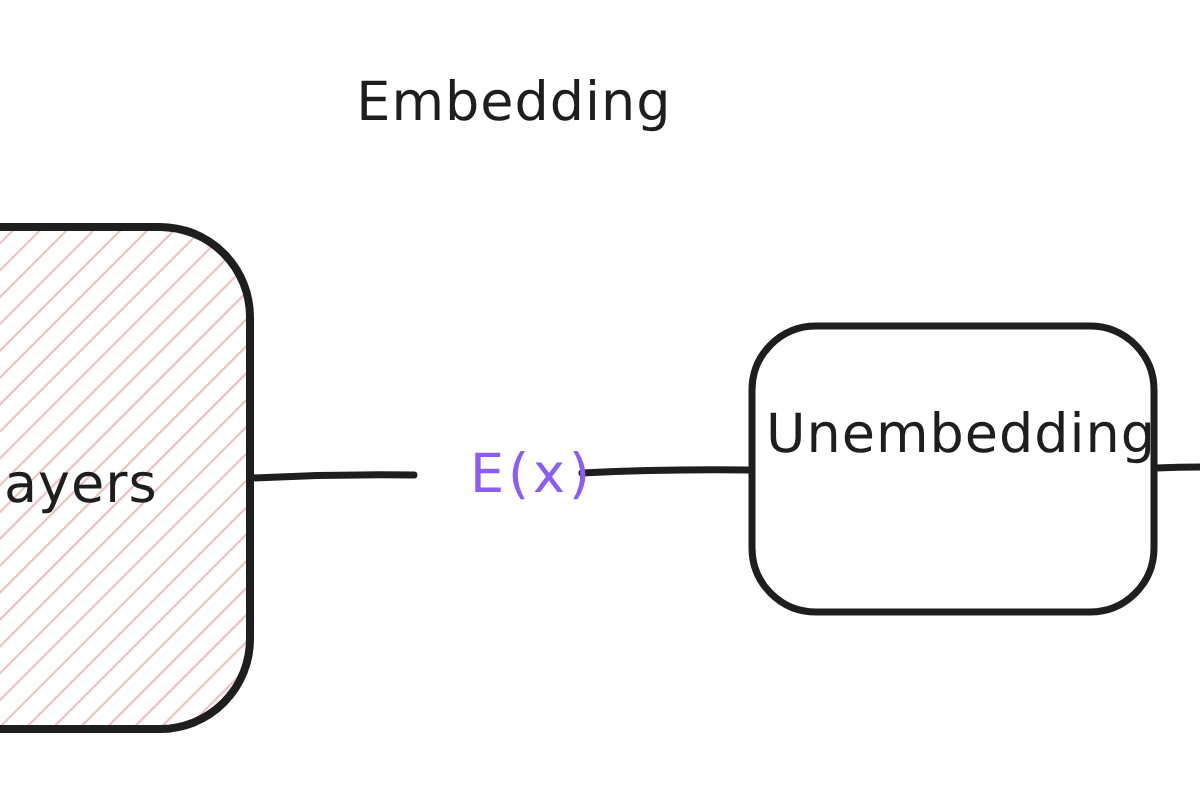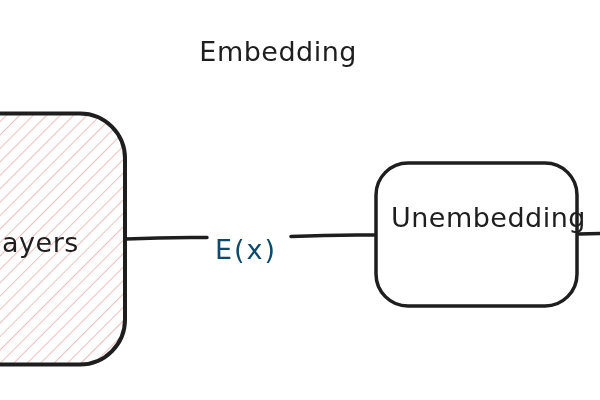--- a/index.html
+++ b/index.html
@@ -13,25 +13,25 @@
   }
   .canvas svg{position:absolute;left:0;top:0;}
   .txt{
     position:absolute;
     font-size:27px;
     line-height:37px;
     letter-spacing:0.5px;
     white-space:nowrap;
     color:#1e1e1e;
   }
-  .txt .line{display:block;text-align:right;}
+  .txt .line{display:block;}
   .center{text-align:center;}
   #embedding-label{left:157px;top:33px;width:200px;}
   #layers-label{left:2px;top:224px;}
-  #edge-label{left:206px;top:219px;width:80px;color:#0c4a6e;letter-spacing:2px;margin-top:12px;}
+  #edge-label{left:226px;top:219px;width:80px;color:#8b5cf6;letter-spacing:2px;}
   #unembedding-label{left:375px;top:199px;width:211px;}
 </style>
 </head>
 <body>
 
 <div class="canvas">
 
   <svg width="600" height="400" viewBox="0 0 600 400">
     <defs>
       <pattern id="hatch" patternUnits="userSpaceOnUse" width="9.5" height="9.5" patternTransform="rotate(45)">

